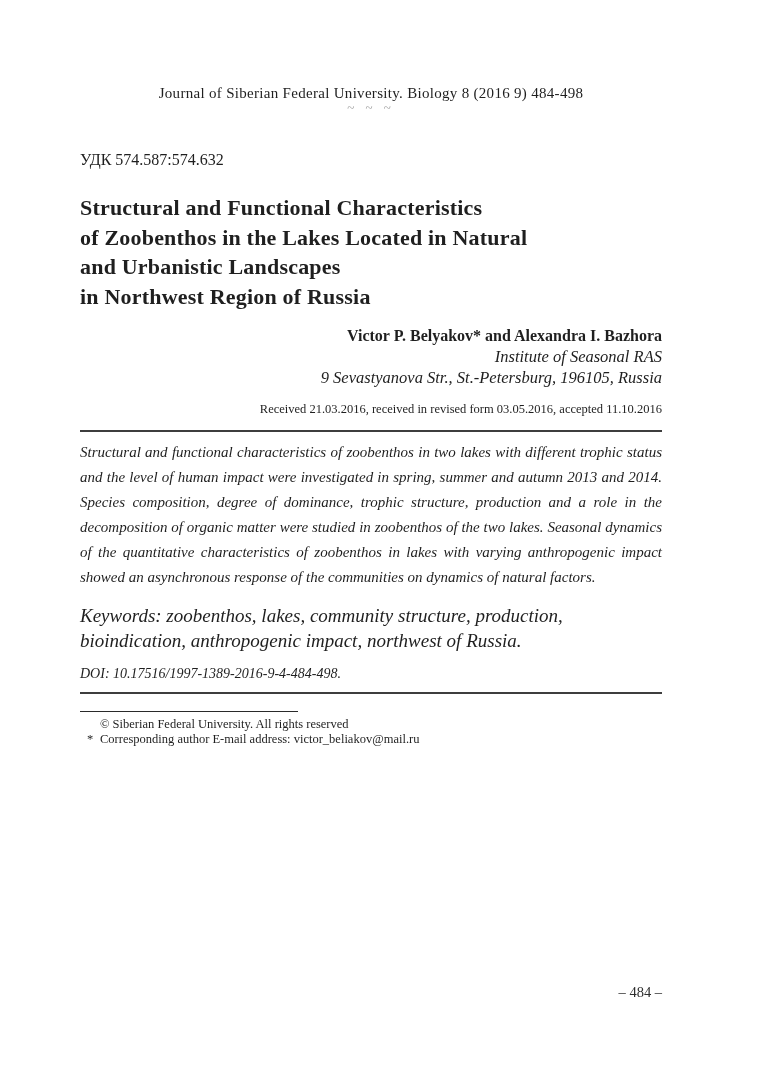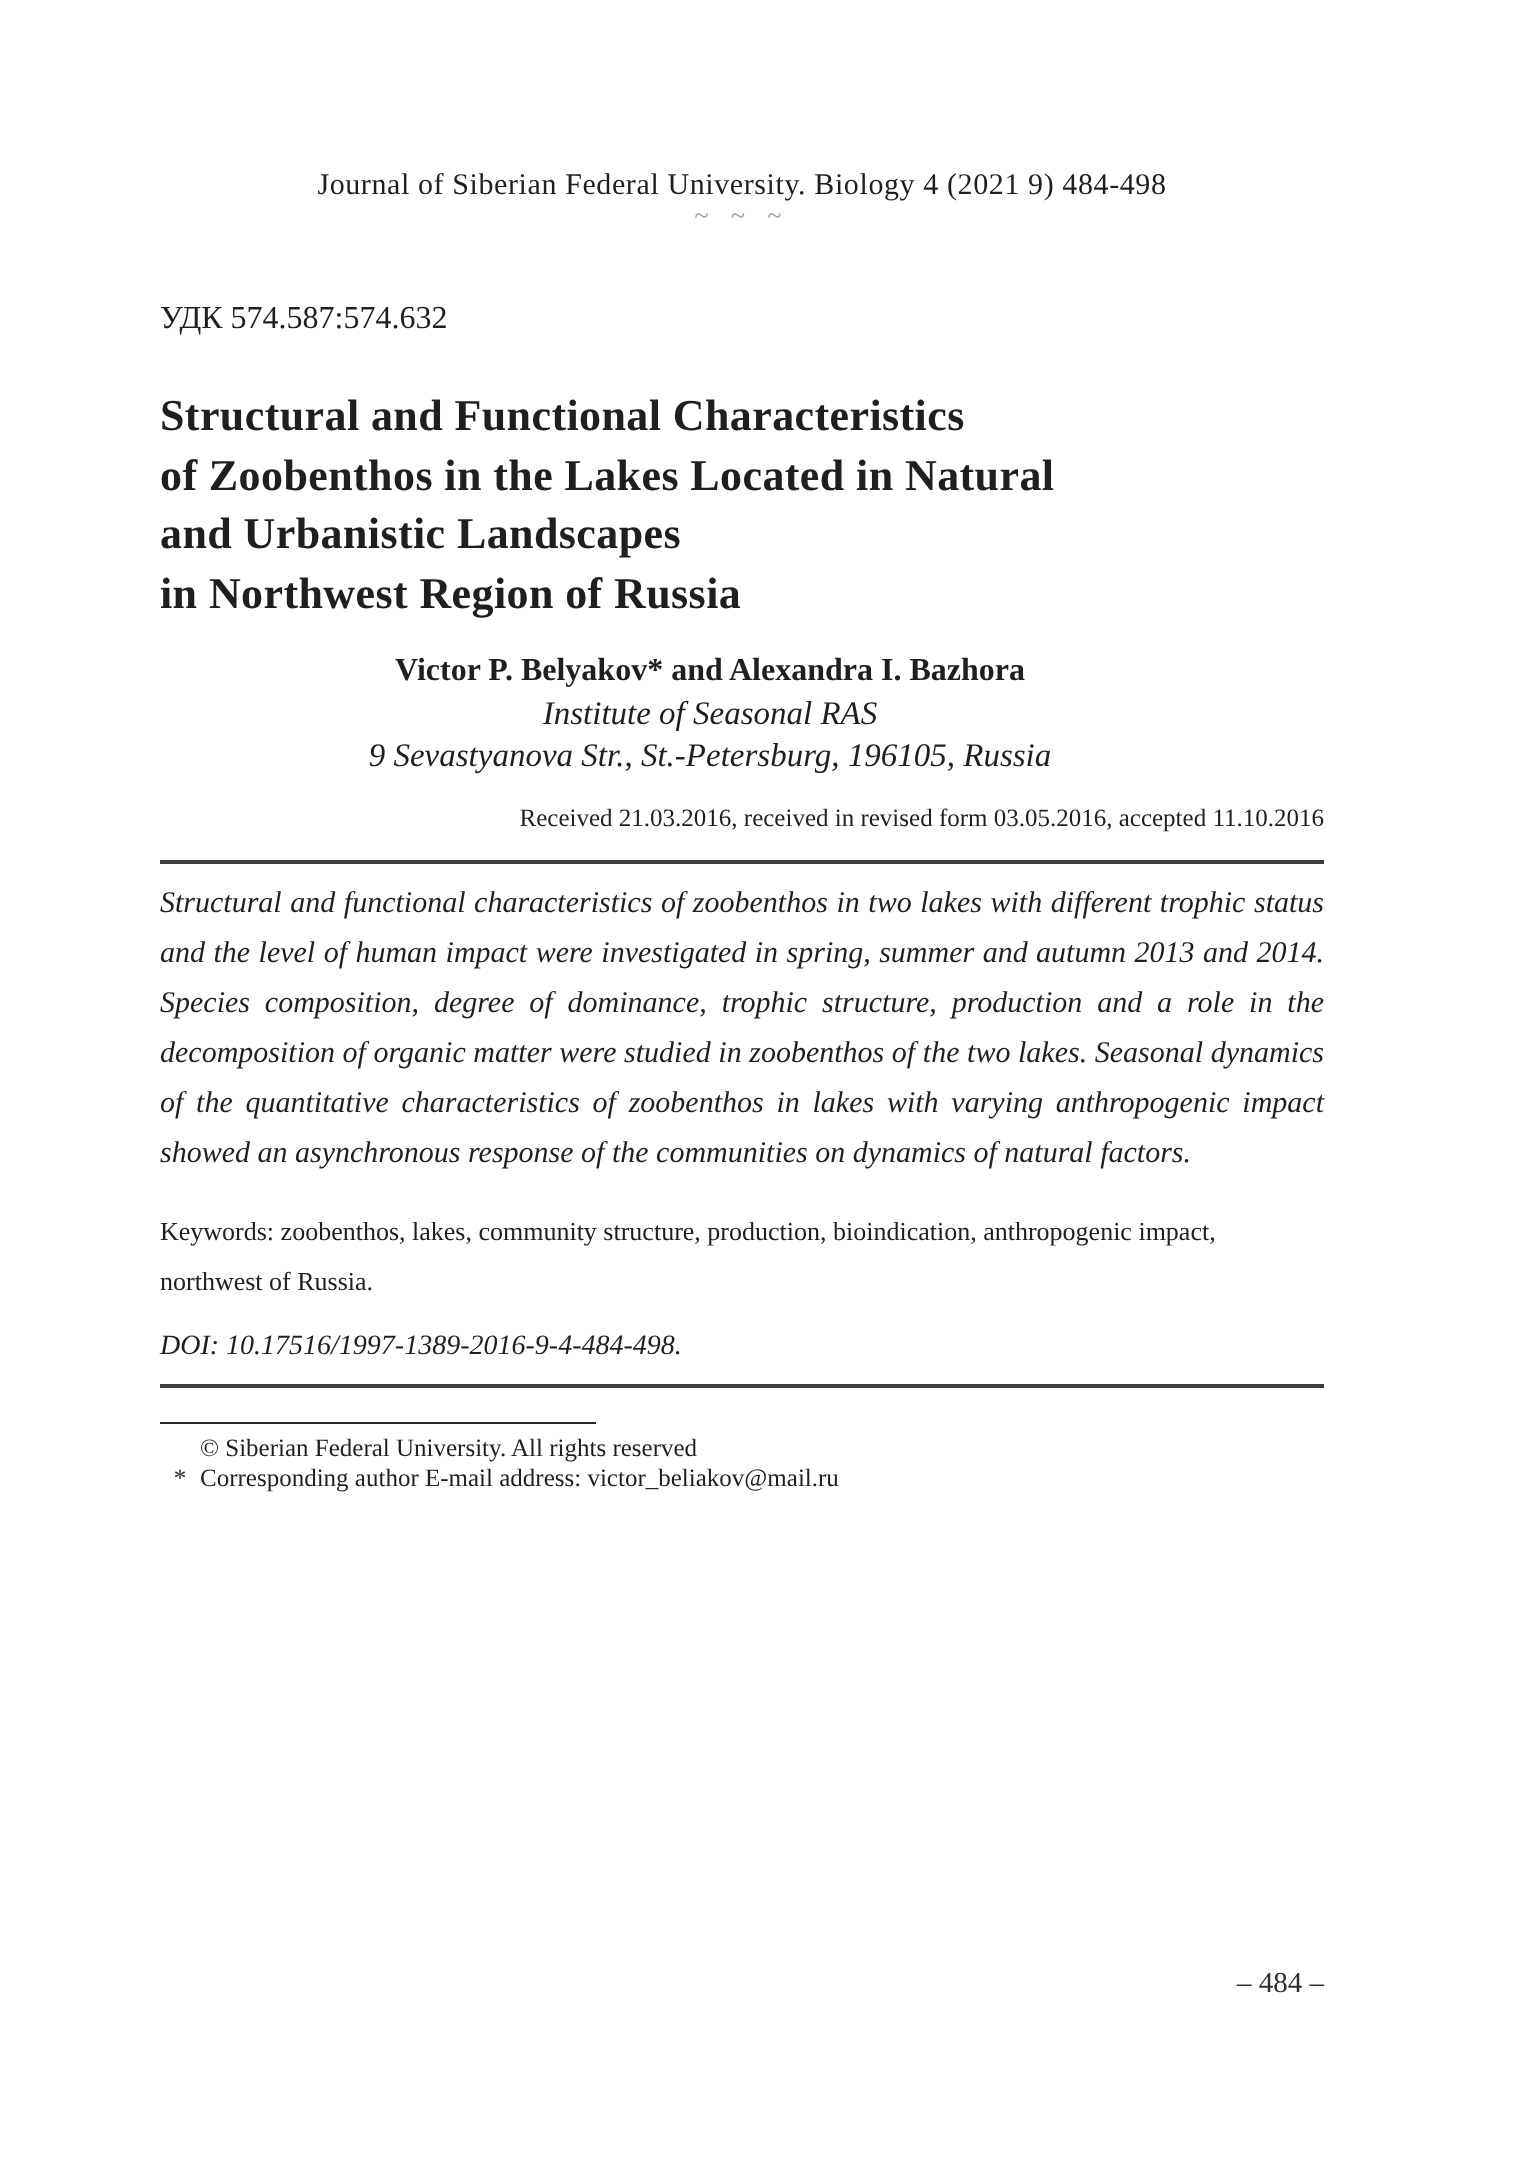--- a/index.html
+++ b/index.html
@@ -19,57 +19,57 @@
     position:absolute;top:100px;left:80px;width:582px;
     text-align:center;font-size:13px;color:#9a9a9a;letter-spacing:4px;
   }
   .udc{position:absolute;top:151px;left:80px;font-size:16px;}
   .title{
     position:absolute;top:193px;left:80px;width:582px;margin:0;
     font-size:22px;font-weight:700;line-height:29.5px;letter-spacing:0.2px;
   }
   .title .title-line{display:block;}
   .authors{
-    position:absolute;top:325px;left:64px;width:582px;
-    text-align:center;line-height:21px;
+    position:absolute;top:325px;left:80px;width:582px;
+    text-align:right;line-height:21px;
   }
   .authors-names{font-size:16px;font-weight:700;}
   .affiliation,.address{font-size:16.5px;font-style:italic;}
   .received{
     position:absolute;top:402px;left:80px;width:582px;
     text-align:right;font-size:12.5px;
   }
   .body-text{position:absolute;top:430px;left:80px;width:582px;}
   .rule{height:2px;background:#3d3d3d;}
   .rule-top{margin:0 0 8px 0;}
   .abstract{
     margin:0 0 13px 0;font-size:15px;font-style:italic;
     line-height:25px;text-align:justify;
   }
-  .keywords{margin:0 0 13px 0;font-size:13px;line-height:25px;}
+  .keywords{margin:0 0 13px 0;font-size:19px;font-style:italic;line-height:25px;}
   .doi{margin:0 0 10px 0;font-size:14px;font-style:italic;}
   .rule-bottom{margin:0;}
   .footnote{
     position:absolute;top:711px;left:80px;width:582px;
     font-size:12.5px;line-height:15px;text-align:center;
   }
   .footnote-rule{width:218px;height:1px;background:#2a2a2a;margin-bottom:5px;}
   .footnote-line{display:flex;}
   .fn-marker{width:20px;flex:none;}
   .page-number{
     position:absolute;top:984px;left:80px;width:582px;
     text-align:right;font-size:14.5px;color:#2e2e2e;
   }
 </style>
 </head>
 <body>
 
 <div class="page">
 
-  <div class="journal-line">Journal of Siberian Federal University. Biology 4 (2021 9) 484-498</div>
+  <div class="journal-line">Journal of Siberian Federal University. Biology 8 (2016 9) 484-498</div>
 
   <div class="tilde-sep">~ ~ ~</div>
 
   <div class="udc">УДК 574.587:574.632</div>
 
   <h1 class="title">
     <span class="title-line">Structural and Functional Characteristics</span>
     <span class="title-line">of Zoobenthos in the Lakes Located in Natural</span>
     <span class="title-line">and Urbanistic Landscapes</span>
     <span class="title-line">in Northwest Region of Russia</span>

